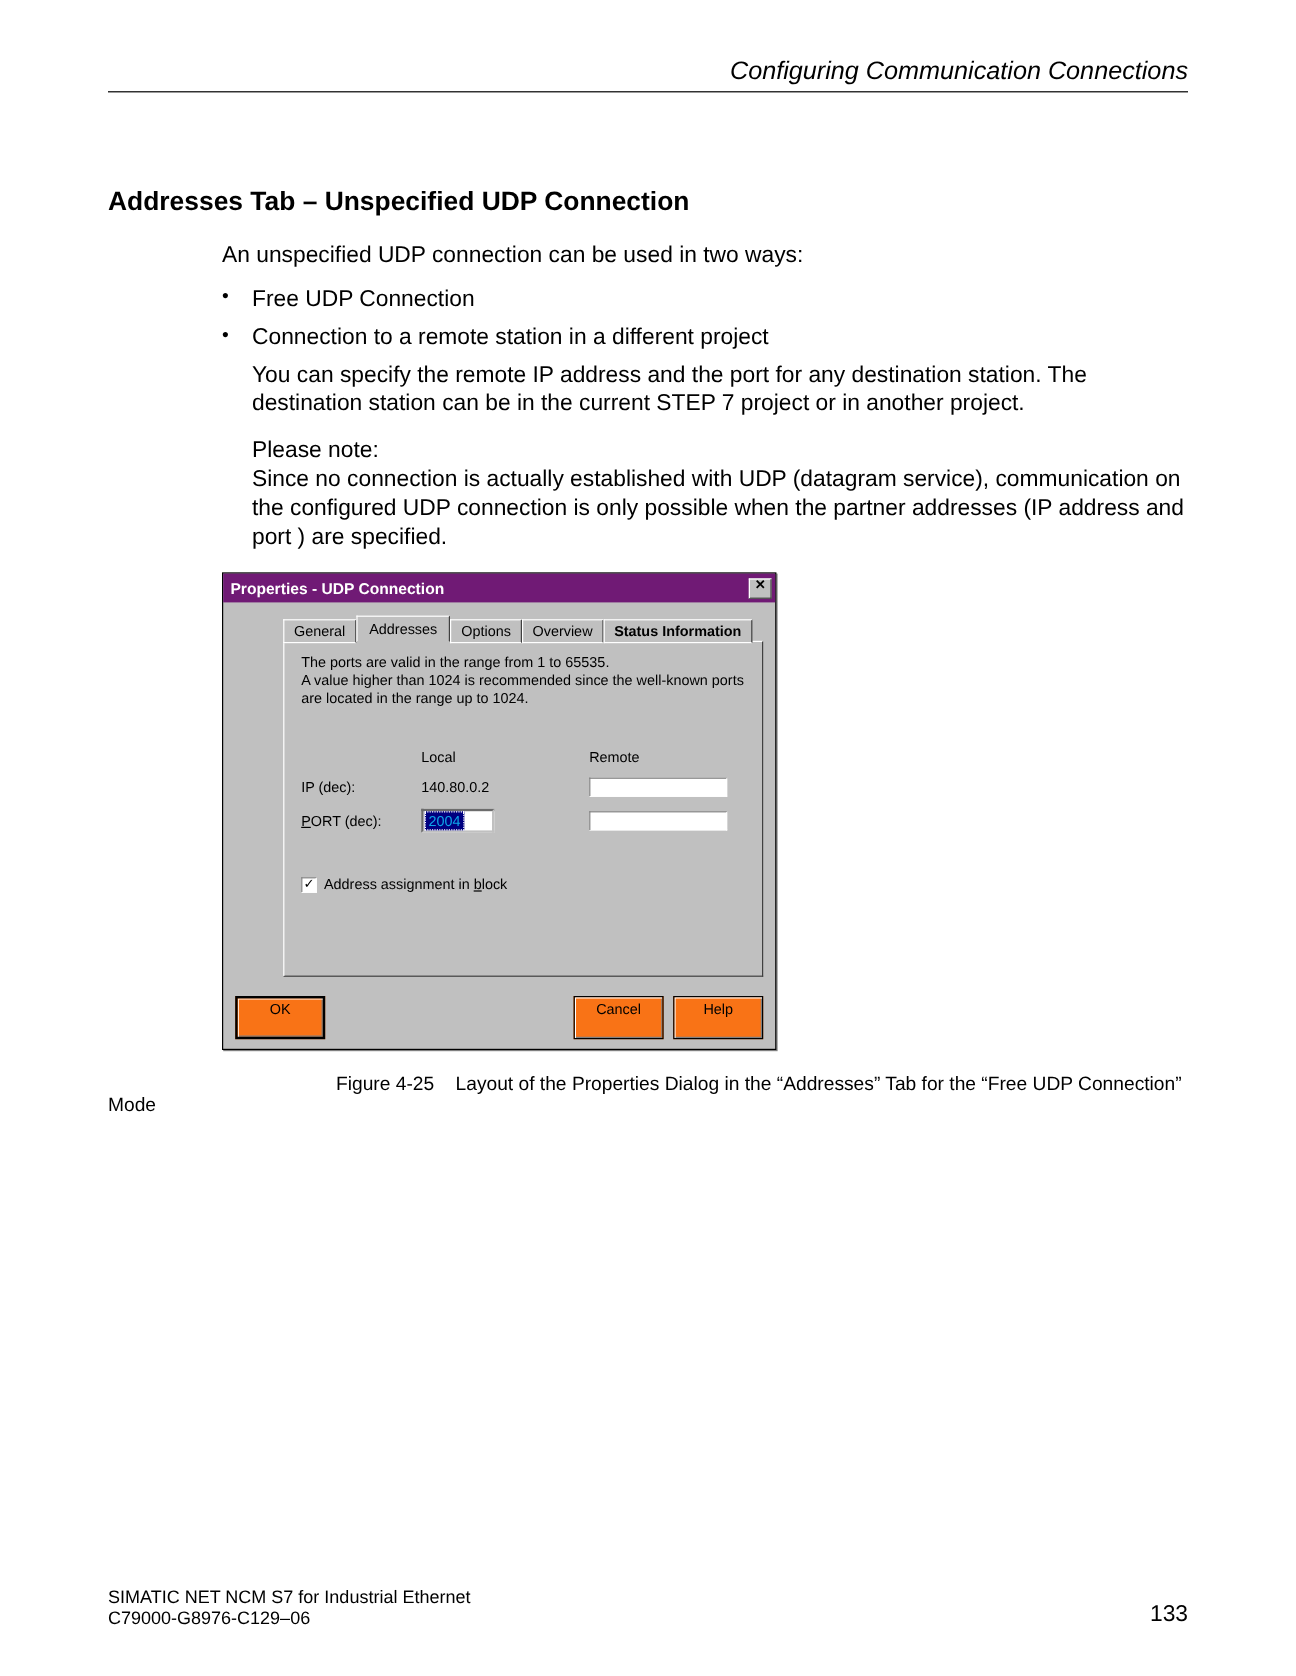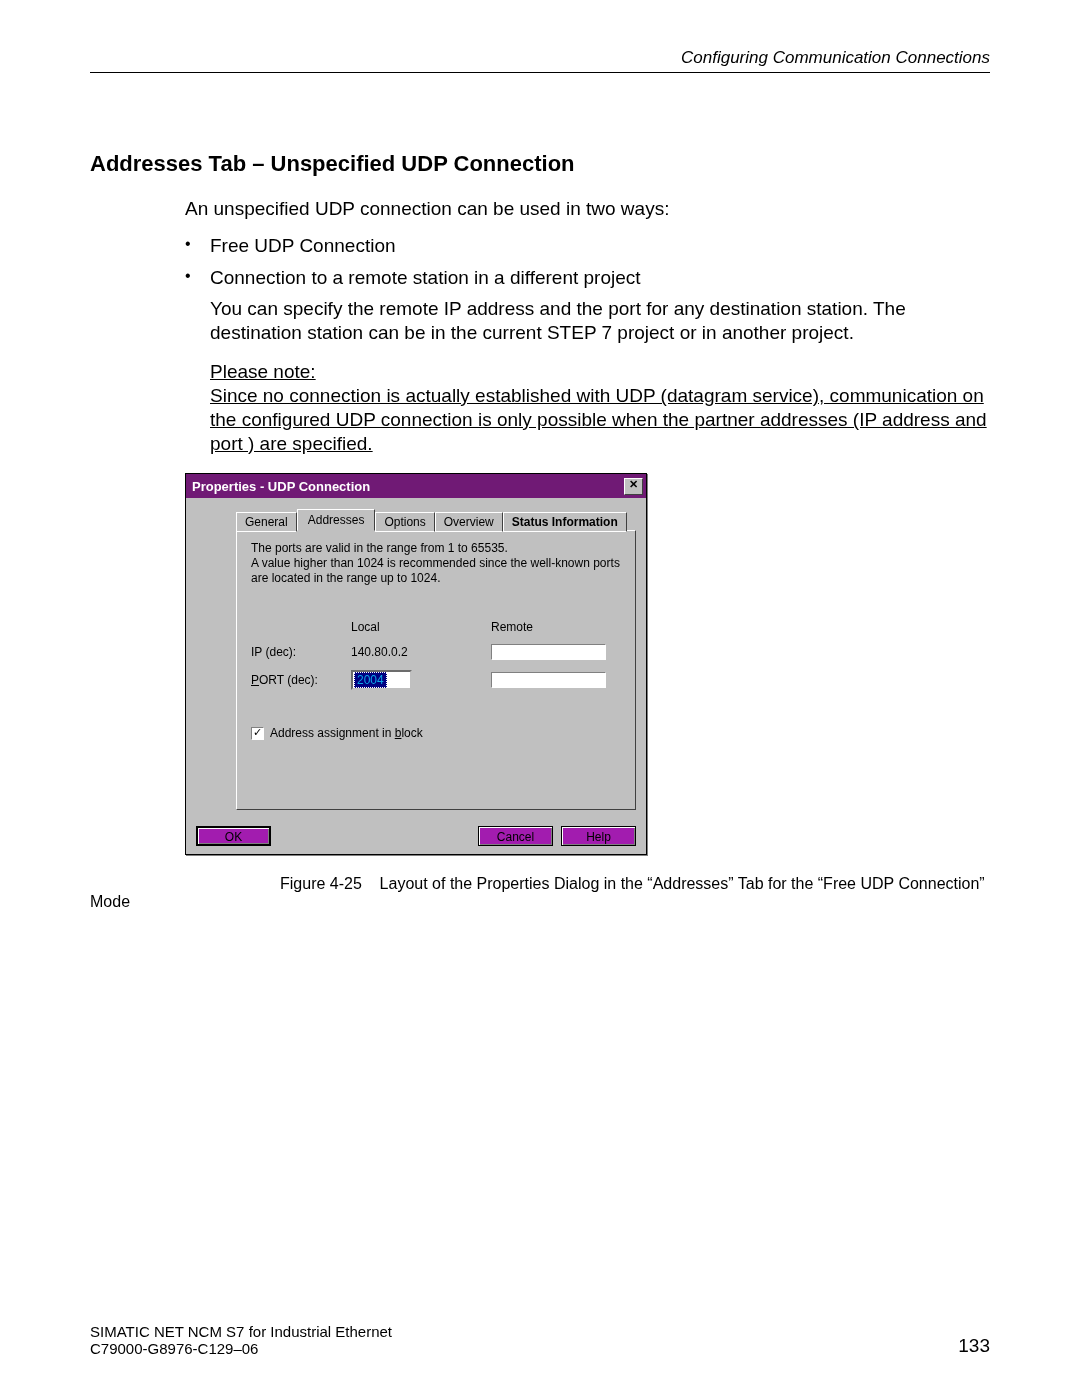--- a/index.html
+++ b/index.html
@@ -14,21 +14,21 @@
     height: 1397px;
     position: relative;
     box-sizing: border-box;
     padding: 48px 90px 40px 90px;
   }
   .header-line {
     border-bottom: 1px solid #000;
     padding-bottom: 4px;
     text-align: right;
     font-style: italic;
-    font-size: 17px;
+    font-size: 21px;
   }
   .section-title {
     font-weight: bold;
     font-size: 22px;
     margin-top: 78px;
     margin-bottom: 20px;
   }
   .body-indent {
     margin-left: 95px;
   }
@@ -214,23 +214,23 @@
     color: #000;
   }
   .ul { text-decoration: underline; }
   .button-row {
     display: flex;
     justify-content: space-between;
     padding: 8px 10px 8px 10px;
   }
   .win-button {
     border: 1px solid #000;
-    background: #a21caf;
+    background: #f97316;
     width: 75px;
-    height: 20px;
+    height: 36px;
     box-sizing: border-box;
     font-size: 12px;
     text-align: center;
     line-height: 20px;
     cursor: default;
     box-shadow: inset 1px 1px 0 #fff, inset -1px -1px 0 #808080;
   }
   .btn-default {
     border: 2px solid #000;
     box-shadow: inset 1px 1px 0 #fff, inset -1px -1px 0 #808080;
@@ -278,21 +278,21 @@
           <span class="bullet-dot">•</span>
           <span class="bullet-label">Free UDP Connection</span>
         </div>
       </li>
       <li>
         <div class="bullet-row">
           <span class="bullet-dot">•</span>
           <span class="bullet-label">Connection to a remote station in a different project</span>
         </div>
         <div class="bullet-para">You can specify the remote IP address and the port for any destination station. The destination station can be in the current STEP 7 project or in another project.</div>
-        <div class="bullet-para" style="margin-top:16px;text-decoration:underline;">
+        <div class="bullet-para" style="margin-top:16px;">
           <span>Please note:</span><br>
           <span>Since no connection is actually established with UDP (datagram service), communication on the configured UDP connection is only possible when the partner addresses (IP address and port ) are specified.</span>
         </div>
       </li>
     </ul>
   </div>
 
   <div class="dialog">
     <div class="titlebar">
       <span>Properties - UDP Connection</span>

